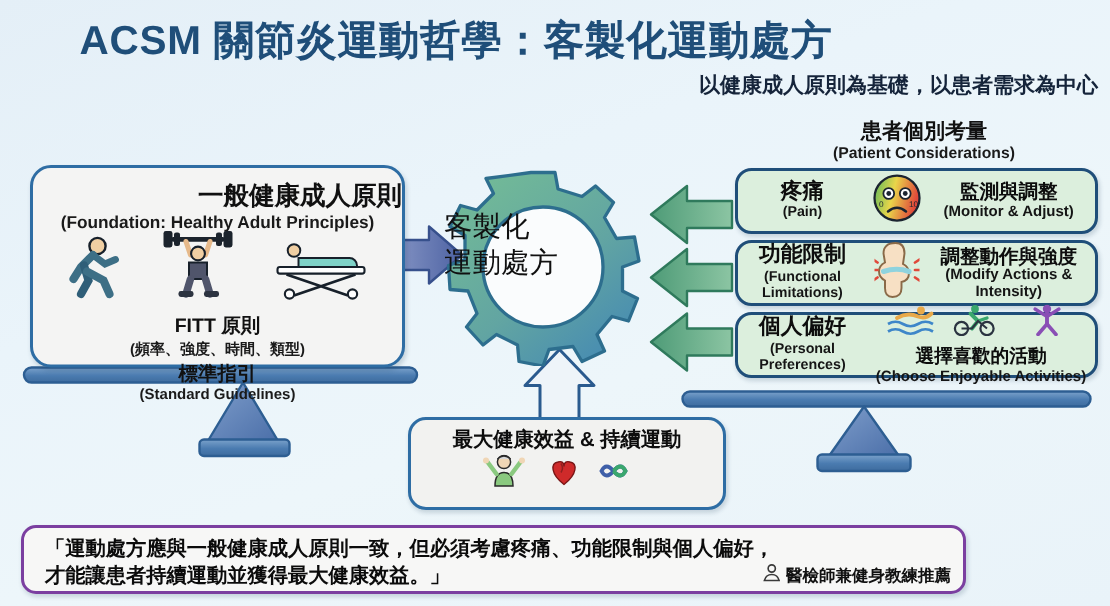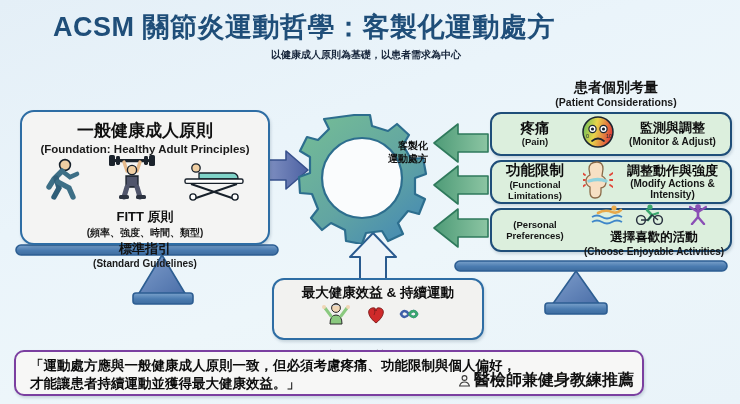--- a/index.html
+++ b/index.html
@@ -16,43 +16,43 @@
   
   #title {
     position: absolute; top: 9px; left: 0; width: 608px;
     text-align: center;
     font-size: 27px; font-weight: bold;
     color: #1f4e79; letter-spacing: 0.5px;
     white-space: nowrap;
   }
   #subtitle {
     position: absolute; top: 48px; left: 0; width: 732px;
-    text-align: center;
-    font-size: 10px; font-weight: bold;
+    text-align: right;
+    font-size: 14px; font-weight: bold;
     color: #15243a;
     white-space: nowrap;
   }
 
   
   .card {
     position: absolute;
     border: 2px solid #1f4e79;
     border-radius: 12px;
     box-shadow: 1px 2px 3px rgba(30,60,90,0.18);
   }
 
   
   #left-panel {
     left: 20px; top: 110px; width: 250px; height: 135px;
     background: #f4f4f3;
     border-color: #2e6da4;
     border-radius: 14px;
   }
   #left-title {
-    text-align: center; font-size: 17px; font-weight: bold;
+    text-align: right; font-size: 17px; font-weight: bold;
     color: #101010; margin-top: 7px;
   }
   #left-subtitle {
     text-align: center; font-size: 11.5px; font-weight: bold;
     color: #1a1a1a; margin-top: 1px;
   }
   .left-icons {
     display: flex; justify-content: space-around; align-items: flex-end;
     margin-top: 4px; padding: 0 8px; height: 46px;
   }
@@ -62,21 +62,21 @@
   .left-lab { flex: 1; text-align: center; }
   .left-lab .zh { font-size: 13px; font-weight: bold; color: #111; }
   .left-lab .en { font-size: 10px; font-weight: bold; color: #1a1a1a; }
 
   
   #center-gear {
     position: absolute; left: 296px; top: 112px; width: 132px; height: 132px;
   }
   #gear-label {
     position: absolute; left: 296px; top: 140px; width: 132px;
-    text-align: right; font-size: 10px; font-weight: bold;
+    text-align: left; font-size: 19px; font-weight: normal;
     color: #101010; line-height: 1.28;
     pointer-events: none;
   }
 
   
   #right-head-zh {
     position: absolute; top: 79px; left: 500px; width: 232px;
     text-align: center; font-size: 14px; font-weight: bold; color: #111;
   }
   #right-head-en {
@@ -121,21 +121,21 @@
 
   
   #quote {
     left: 14px; top: 350px; width: 630px; height: 46px;
     background: #f7f7f6;
     border: 2px solid #7b3fa0;
     border-radius: 10px;
   }
   #quote-l1 { position:absolute; left: 14px; top: 5px; font-size: 13.5px; font-weight: bold; color: #0b0b0b; white-space: nowrap; }
   #quote-l2 { position:absolute; left: 14px; top: 23px; font-size: 13.5px; font-weight: bold; color: #0b0b0b; white-space: nowrap; }
-  #quote-attr { position: absolute; right: 8px; bottom: 3px; font-size: 16px; font-weight: bold; color: #111; display:flex; align-items:flex-end; gap:3px; }
+  #quote-attr { position: absolute; right: 8px; bottom: 3px; font-size: 11px; font-weight: bold; color: #111; display:flex; align-items:center; gap:3px; }
 
   
   .layer { position: absolute; left: 0; top: 0; width: 740px; height: 404px; pointer-events: none; }
   .layer.z0 { z-index: 0; }
 </style>
 </head>
 <body>
 
 <svg class="layer z0" viewBox="0 0 740 404">
   <defs>
@@ -314,20 +314,21 @@
     </svg>
   </div>
   <div class="trail">
     <div class="zh">調整動作與強度</div>
     <div class="en">(Modify Actions &amp; Intensity)</div>
   </div>
 </div>
 
 <div class="card rrow" id="rrow-2">
   <div class="lead">
+    <div class="zh">個人偏好</div>
     <div class="en">(Personal Preferences)</div>
   </div>
   <div class="prefbody">
     <div>
       <svg width="132" height="21" viewBox="0 0 132 21">
 
         <g>
           <circle cx="26" cy="4" r="2.6" fill="#e8a94a"></circle>
           <path d="M10 9 q7 -4 14 -1 q5 2 9 -2" fill="none" stroke="#e8a94a" stroke-width="2.6" stroke-linecap="round"></path>
           <path d="M4 13 q5 -3 10 0 q5 3 10 0 q5 -3 10 0" fill="none" stroke="#3e86c9" stroke-width="1.8"></path>

